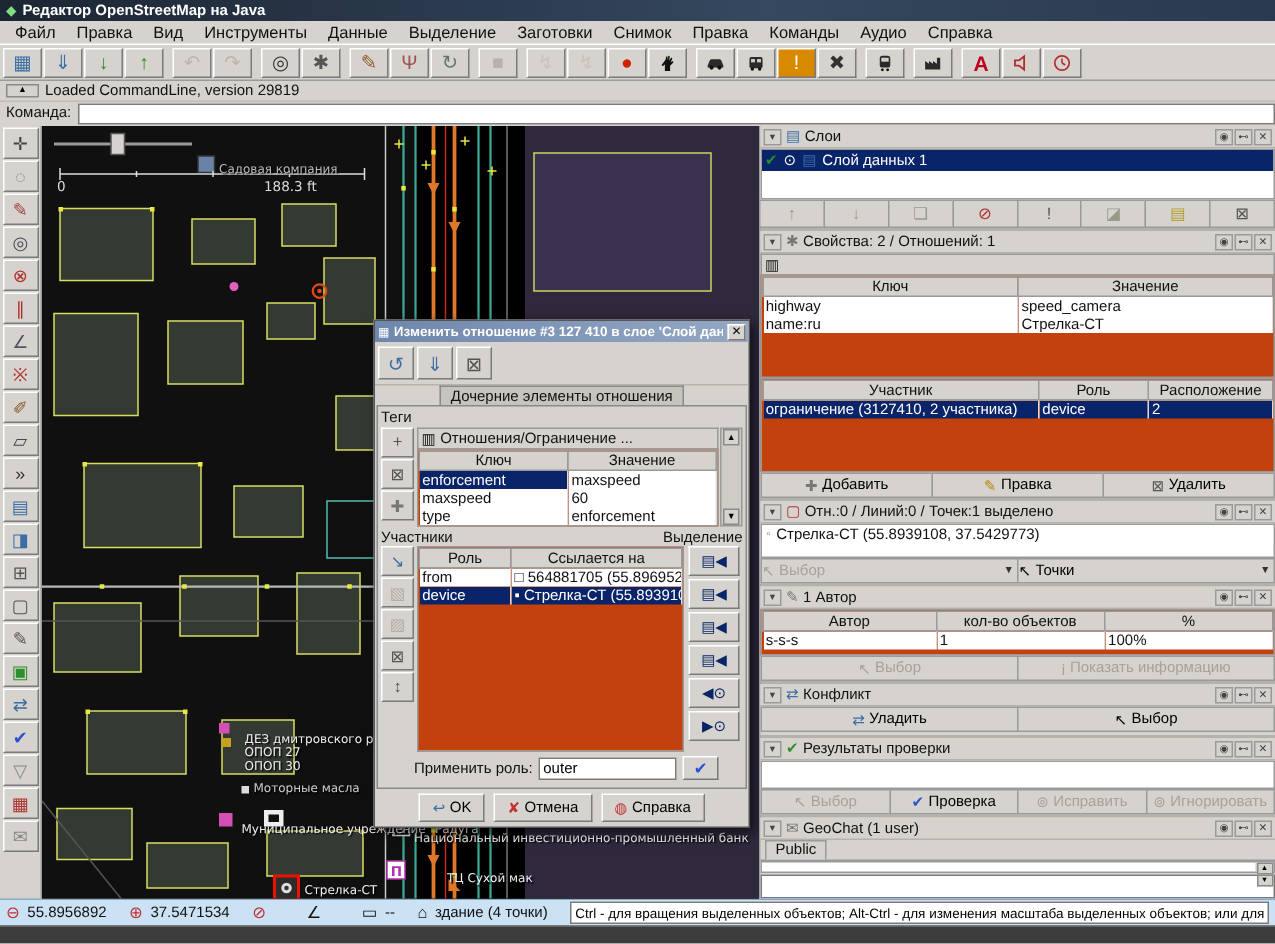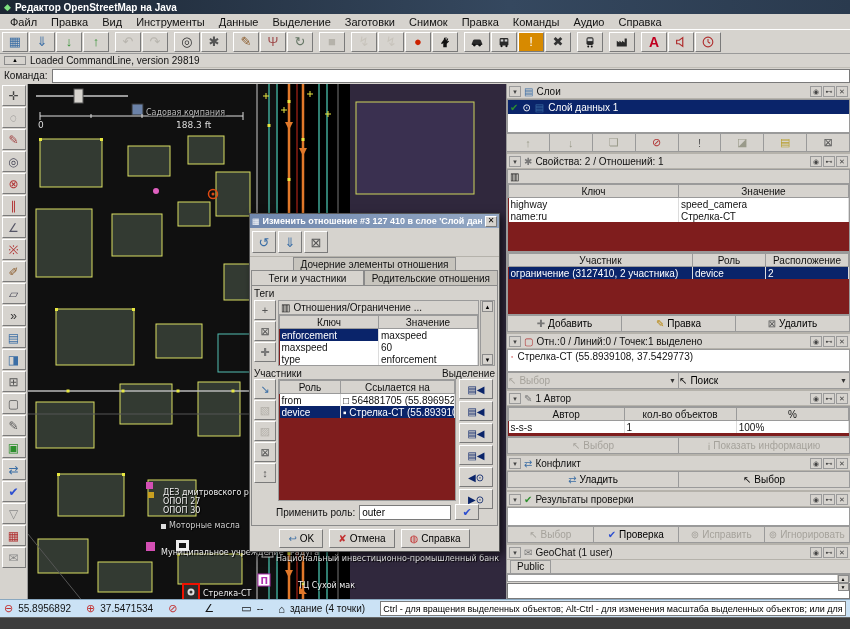--- a/index.html
+++ b/index.html
@@ -63,21 +63,21 @@
   .glabelrow{display:flex;justify-content:space-between;align-items:flex-end;height:13px;flex:0 0 auto;font-size:10px;}
   .tagszone{display:flex;gap:1px;flex:0 0 auto;height:66px;}
   .memzone{display:flex;gap:1px;flex:1;min-height:0;}
   .sidecol{width:23px;display:flex;flex-direction:column;gap:1px;flex:0 0 auto;}
   .scbtn{width:22px;height:20px;font-size:11px;background:#d6d3ce;border:1px solid;
     border-color:#fff #7a7a7a #7a7a7a #fff;padding:0;flex:0 0 auto;}
   .scbtn.disabled{color:#b0ada6;}
   .tagmain{flex:1;display:flex;flex-direction:column;min-width:0;}
   .presetrow{height:13px;display:flex;align-items:center;gap:3px;font-size:10px;
     border:1px solid #9a9a9a;border-bottom:none;background:#d6d3ce;padding:0 2px;white-space:nowrap;overflow:hidden;}
-  .tblwrap{flex:1;background:#7f1d1d;border:1px solid #9a9a9a;overflow:hidden;min-width:0;}
+  .tblwrap{flex:1;background:#c2410c;border:1px solid #9a9a9a;overflow:hidden;min-width:0;}
   table{border-collapse:collapse;width:100%;table-layout:fixed;}
   th{background:#d6d3ce;border:1px solid #9a9a9a;font-weight:normal;font-size:10px;height:12px;padding:0 2px;}
   td{font-size:10px;height:12px;padding:0 2px;border-right:1px solid #dcdcdc;
     white-space:nowrap;overflow:hidden;background:#fff;}
   tr.sel td{background:#0a246a;color:#fff;}
   td.selcell{background:#0a246a;color:#fff;}
   .vscroll{width:13px;background:#cfccc5;border:1px solid #9a9a9a;display:flex;flex-direction:column;
     justify-content:space-between;align-items:center;flex:0 0 auto;}
   .vscroll .sb{width:11px;height:11px;font-size:6px;padding:0;background:#d6d3ce;border:1px solid #8a8a8a;}
   .selcol{width:38px;display:flex;flex-direction:column;gap:2px;flex:0 0 auto;align-items:center;}
@@ -393,24 +393,20 @@
           <button class="dclose">✕</button>
         </div>
         <div class="dtools">
             <button class="dtbtn" style="color: rgb(59, 110, 165);">↺</button>
             <button class="dtbtn" style="color: rgb(59, 110, 165);">⇓</button>
             <button class="dtbtn" style="color: rgb(85, 85, 85);">⊠</button>
           </div>
         <div class="dtabs1">
             <span class="dtab">Дочерние элементы отношения</span>
           </div>
-        <div class="dtabs2">
-          <span class="dtab active">Теги и участники</span>
-          <span class="dtab">Родительские отношения</span>
-        </div>
         <div class="dcontent">
           <div class="glabel">Теги</div>
           <div class="tagszone">
             <div class="sidecol">
                 <button class="scbtn" style="color: rgb(85, 85, 85);">+</button>
                 <button class="scbtn" style="color: rgb(85, 85, 85);">⊠</button>
                 <button class="scbtn" style="color: rgb(119, 119, 119);">✚</button>
               </div>
             <div class="tagmain">
               <div class="presetrow">
@@ -630,21 +626,21 @@
           </div>
         </div>
         <div class="btnrow">
           <button class="pbtn disabled">
               <span>↖</span>
               <span>Выбор</span>
               <span class="dd">▼</span>
             </button>
           <button class="pbtn">
               <span>↖</span>
-              <span>Поиск</span>
+              <span>Точки</span>
               <span class="dd">▼</span>
             </button>
         </div>
       </div>
 
       <div class="panel" style="flex:0 0 63px">
         <div class="phead">
             <button class="hbtn">▾</button>
             <span class="picon" style="color: rgb(119, 119, 119);">✎</span>
           <span class="ptitle">1 Автор</span>

